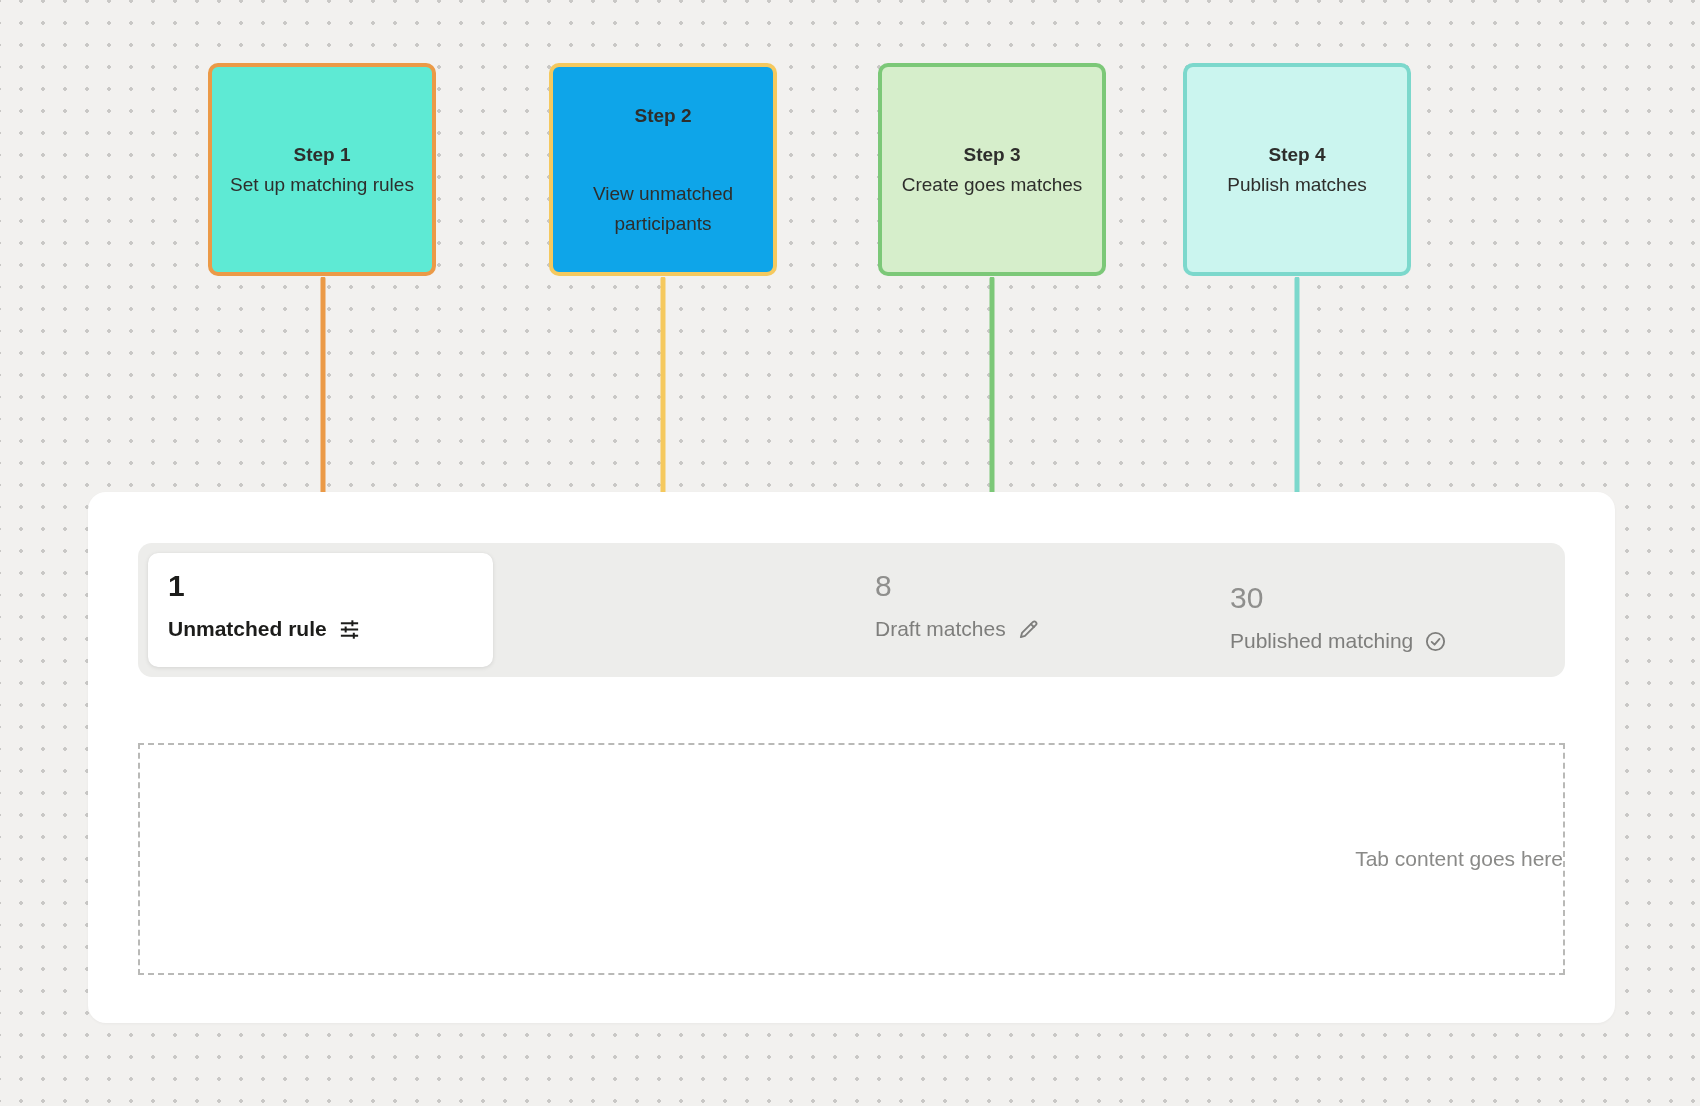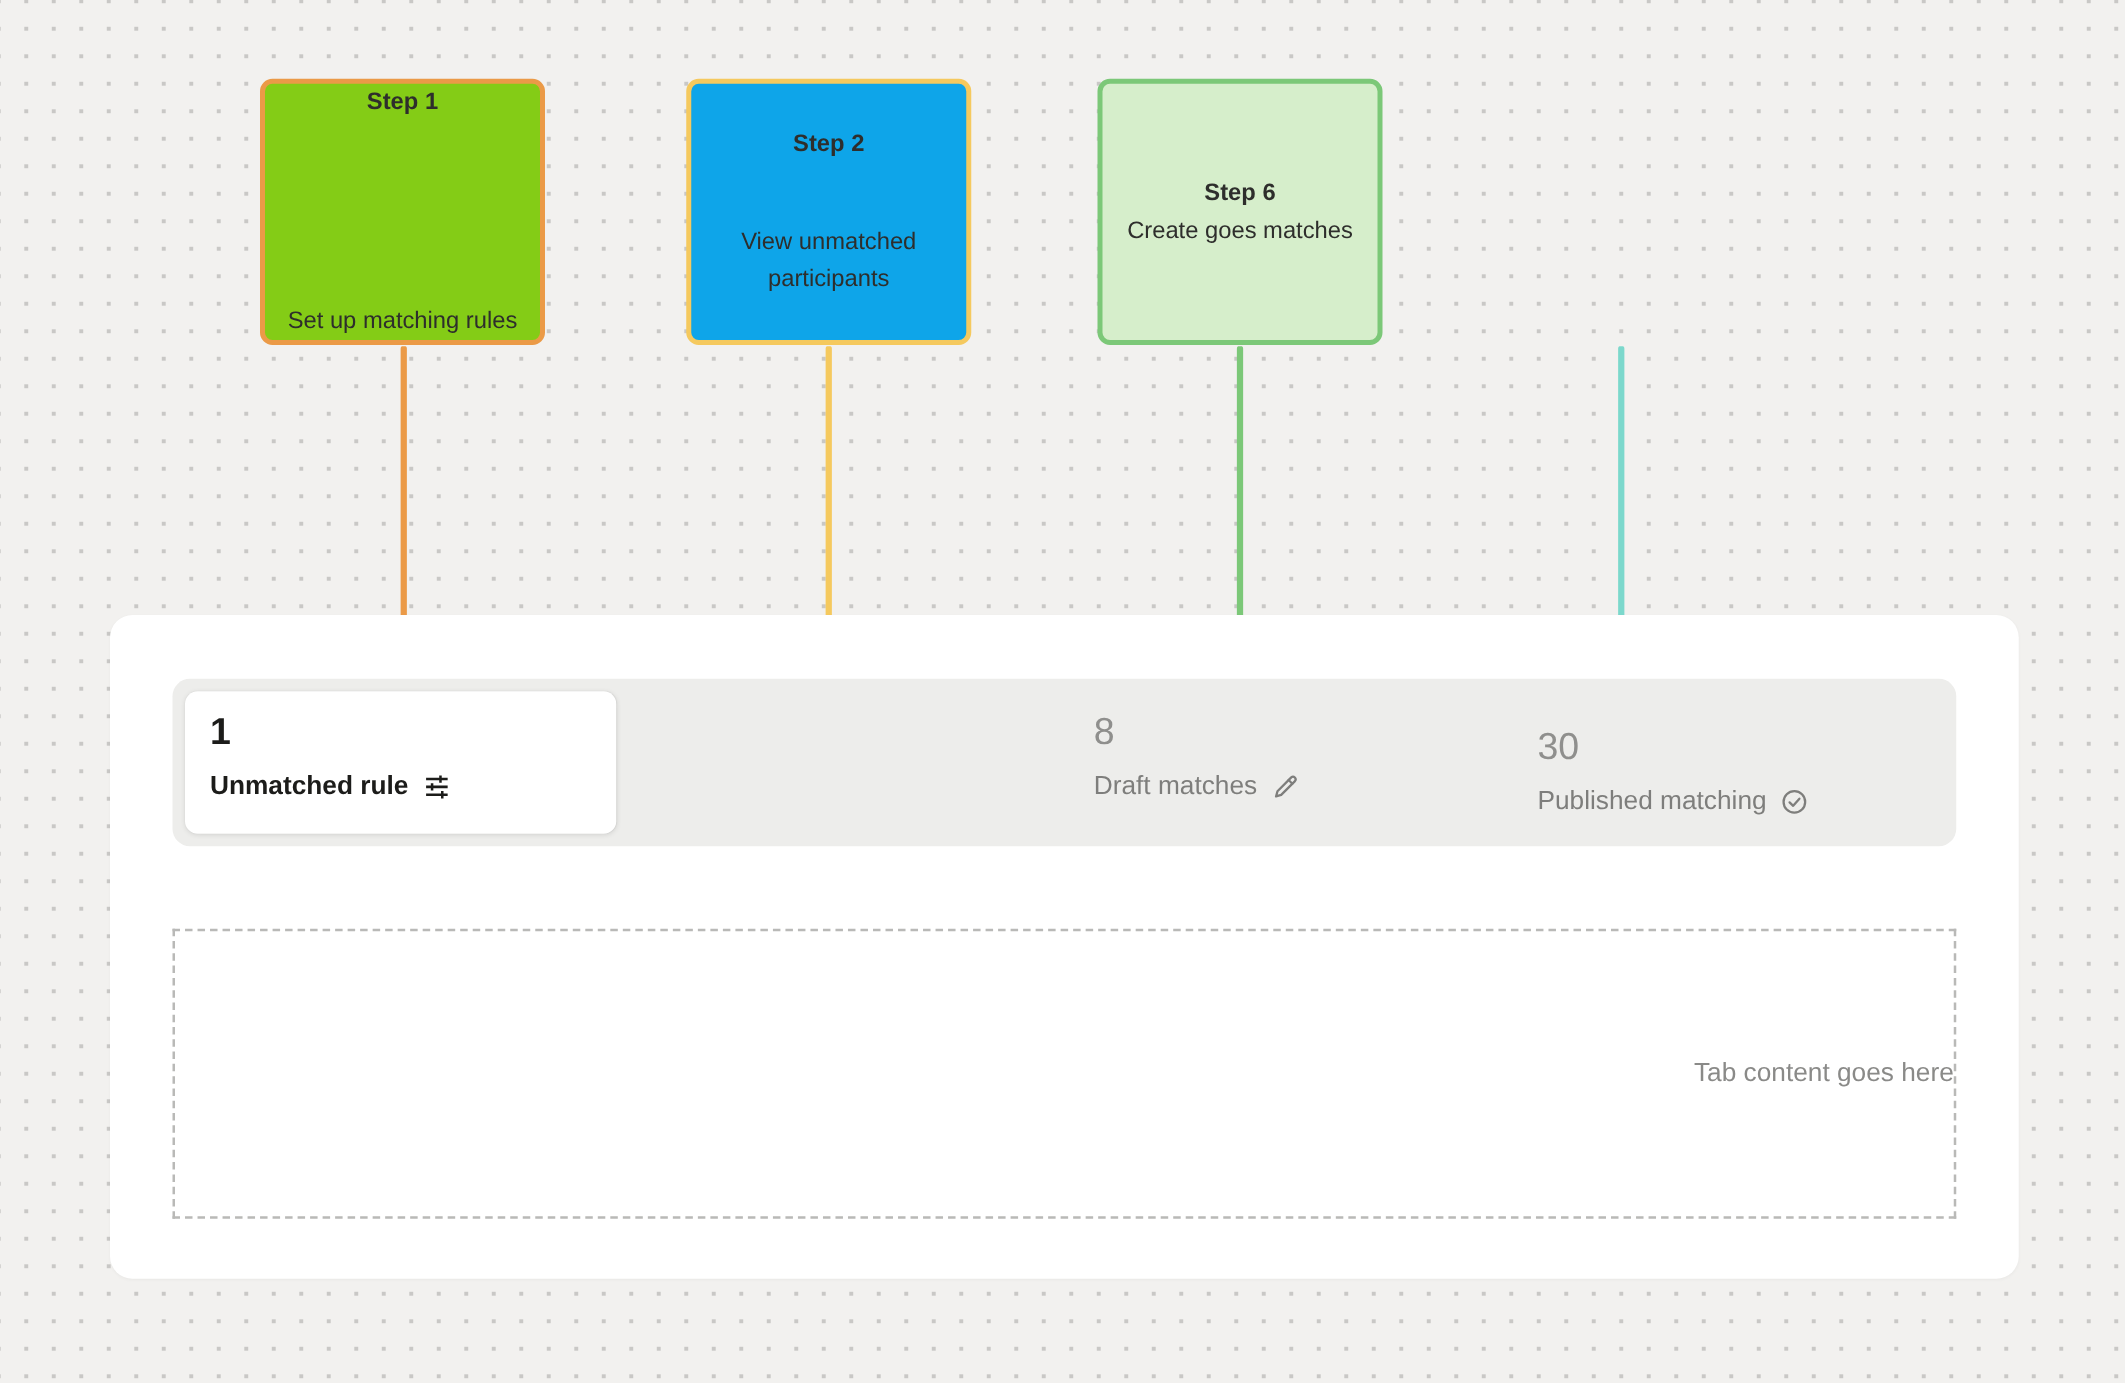--- a/index.html
+++ b/index.html
@@ -63,31 +63,35 @@
     position:absolute;left:50px;top:251px;width:1427px;height:232px;box-sizing:border-box;
     border:2px dashed var(--dashed-border);display:flex;align-items:center;justify-content:flex-end;
     color:var(--placeholder-text);font-size:21px;
   }
 </style>
 </head>
 <body>
 
 <div class="stage">
 
-  <div class="step-box step-1" style="background: #84cc16; border-color: rgb(235, 154, 71); justify-content: space-between;">
+  <div class="step-box step-1" style="background: #5eead4; border-color: rgb(235, 154, 71);">
     <div class="step-title">Step 1</div>
     <div class="step-desc">Set up matching rules</div>
   </div>
   <div class="step-box step-2" style="background: #0ea5e9; border-color: rgb(245, 201, 94); gap: 48px;">
     <div class="step-title">Step 2</div>
     <div class="step-desc">View unmatched participants</div>
   </div>
   <div class="step-box step-3" style="background: rgb(214, 238, 203); border-color: rgb(124, 200, 120);">
-    <div class="step-title">Step 6</div>
+    <div class="step-title">Step 3</div>
     <div class="step-desc">Create goes matches</div>
+  </div>
+  <div class="step-box step-4" style="background: rgb(203, 245, 239); border-color: rgb(124, 216, 204);">
+    <div class="step-title">Step 4</div>
+    <div class="step-desc">Publish matches</div>
   </div>
 
   <svg class="flow-arrow arrow-1" viewBox="0 0 36 252" fill="none" style="color: rgb(235, 154, 71);">
     <line x1="18" y1="2" x2="18" y2="238" stroke="currentColor" stroke-width="5" stroke-linecap="round"></line>
     <polyline points="5,226 18,246 31,226" stroke="currentColor" stroke-width="5" fill="none" stroke-linecap="round" stroke-linejoin="round"></polyline>
   </svg>
   <svg class="flow-arrow arrow-2" viewBox="0 0 36 252" fill="none" style="color: rgb(245, 201, 94);">
     <line x1="18" y1="2" x2="18" y2="238" stroke="currentColor" stroke-width="5" stroke-linecap="round"></line>
     <polyline points="5,226 18,246 31,226" stroke="currentColor" stroke-width="5" fill="none" stroke-linecap="round" stroke-linejoin="round"></polyline>
   </svg>

